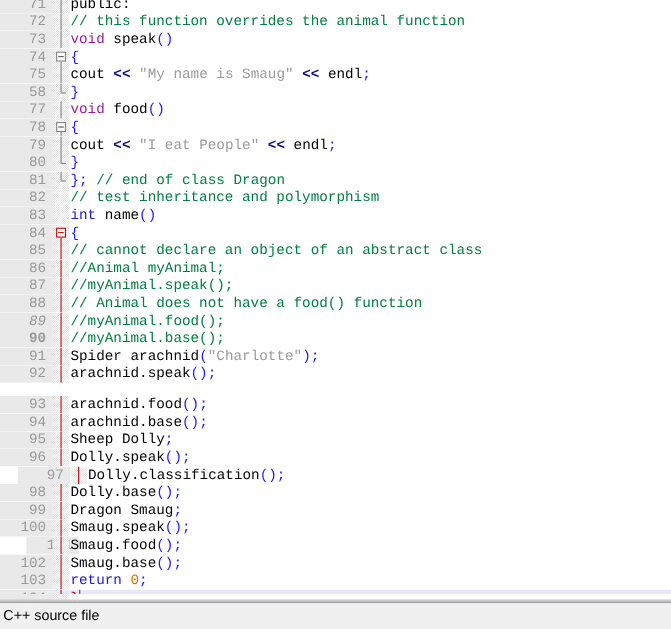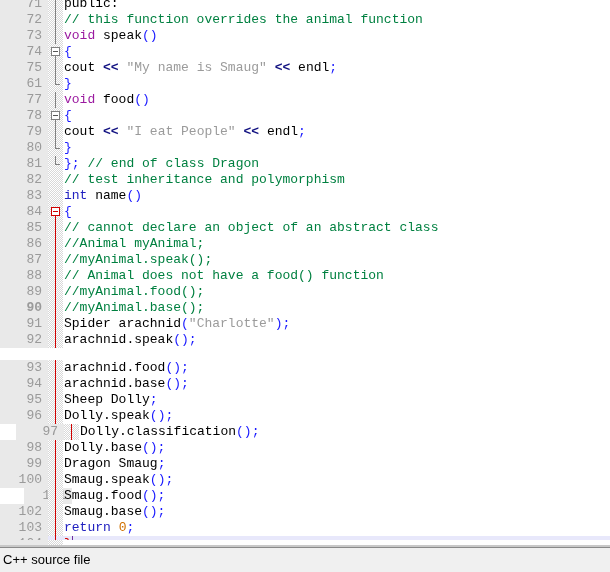--- a/index.html
+++ b/index.html
@@ -154,34 +154,34 @@
 
 <div id="app">
 
   <div id="editor">
     <div id="lines">
         <div class="row" style="height: 12px; overflow: hidden;"><div class="gutter-num" style="height: 16px; line-height: 16px; margin-top: -4px;">71</div><div class="gutter-fold" style="height: 12px;"><span class="fline" style="height: 12px;"></span></div><div class="codecell" style="height: 16px; line-height: 16px; margin-top: -4px;"><span class="t-plain">public:</span></div></div>
         <div class="row" style="height: 16px; overflow: hidden;"><div class="gutter-num" style="height: 16px;">72</div><div class="gutter-fold" style="height: 16px;"><span class="fline" style="height: 16px;"></span></div><div class="codecell" style="height: 16px;"><span class="t-comment">// this function overrides the animal function</span></div></div>
         <div class="row" style="height: 16px; overflow: hidden;"><div class="gutter-num" style="height: 16px;">73</div><div class="gutter-fold" style="height: 16px;"><span class="fline" style="height: 16px;"></span></div><div class="codecell" style="height: 16px;"><span class="t-type">void</span><span class="t-plain"> speak</span><span class="t-punct">()</span></div></div>
         <div class="row" style="height: 16px; overflow: hidden;"><div class="gutter-num" style="height: 16px;">74</div><div class="gutter-fold" style="height: 16px;"><span class="fline half-bottom"></span><span class="fbox"><i></i></span></div><div class="codecell" style="height: 16px;"><span class="t-brace">{</span></div></div>
         <div class="row" style="height: 16px; overflow: hidden;"><div class="gutter-num" style="height: 16px;">75</div><div class="gutter-fold" style="height: 16px;"><span class="fline" style="height: 16px;"></span></div><div class="codecell" style="height: 16px;"><span class="t-plain">cout </span><span class="t-op">&lt;&lt;</span><span class="t-plain"> </span><span class="t-str">"My name is Smaug"</span><span class="t-plain"> </span><span class="t-op">&lt;&lt;</span><span class="t-plain"> endl</span><span class="t-punct">;</span></div></div>
-        <div class="row" style="height: 16px; overflow: hidden;"><div class="gutter-num" style="height: 16px;">61</div><div class="gutter-fold" style="height: 16px;"><span class="fline half-top"></span><span class="fend"></span></div><div class="codecell" style="height: 16px;"><span class="t-brace">}</span></div></div>
+        <div class="row" style="height: 16px; overflow: hidden;"><div class="gutter-num" style="height: 16px;">58</div><div class="gutter-fold" style="height: 16px;"><span class="fline half-top"></span><span class="fend"></span></div><div class="codecell" style="height: 16px;"><span class="t-brace">}</span></div></div>
         <div class="row" style="height: 16px; overflow: hidden;"><div class="gutter-num" style="height: 16px;">77</div><div class="gutter-fold" style="height: 16px;"><span class="fline" style="height: 16px;"></span></div><div class="codecell" style="height: 16px;"><span class="t-type">void</span><span class="t-plain"> food</span><span class="t-punct">()</span></div></div>
         <div class="row" style="height: 16px; overflow: hidden;"><div class="gutter-num" style="height: 16px;">78</div><div class="gutter-fold" style="height: 16px;"><span class="fline half-bottom"></span><span class="fbox"><i></i></span></div><div class="codecell" style="height: 16px;"><span class="t-brace">{</span></div></div>
         <div class="row" style="height: 16px; overflow: hidden;"><div class="gutter-num" style="height: 16px;">79</div><div class="gutter-fold" style="height: 16px;"><span class="fline" style="height: 16px;"></span></div><div class="codecell" style="height: 16px;"><span class="t-plain">cout </span><span class="t-op">&lt;&lt;</span><span class="t-plain"> </span><span class="t-str">"I eat People"</span><span class="t-plain"> </span><span class="t-op">&lt;&lt;</span><span class="t-plain"> endl</span><span class="t-punct">;</span></div></div>
         <div class="row" style="height: 16px; overflow: hidden;"><div class="gutter-num" style="height: 16px;">80</div><div class="gutter-fold" style="height: 16px;"><span class="fline half-top"></span><span class="fend"></span></div><div class="codecell" style="height: 16px;"><span class="t-brace">}</span></div></div>
         <div class="row" style="height: 16px; overflow: hidden;"><div class="gutter-num" style="height: 16px;">81</div><div class="gutter-fold" style="height: 16px;"><span class="fline half-top"></span><span class="fend"></span></div><div class="codecell" style="height: 16px;"><span class="t-brace">}</span><span class="t-punct">;</span><span class="t-comment"> // end of class Dragon</span></div></div>
         <div class="row" style="height: 16px; overflow: hidden;"><div class="gutter-num" style="height: 16px;">82</div><div class="gutter-fold" style="height: 16px;"></div><div class="codecell" style="height: 16px;"><span class="t-comment">// test inheritance and polymorphism</span></div></div>
         <div class="row" style="height: 16px; overflow: hidden;"><div class="gutter-num" style="height: 16px;">83</div><div class="gutter-fold" style="height: 16px;"></div><div class="codecell" style="height: 16px;"><span class="t-kw">int</span><span class="t-plain"> name</span><span class="t-punct">()</span></div></div>
         <div class="row" style="height: 16px; overflow: hidden;"><div class="gutter-num" style="height: 16px;">84</div><div class="gutter-fold" style="height: 16px;"><span class="fline half-bottom red"></span><span class="fbox red"><i></i></span></div><div class="codecell" style="height: 16px;"><span class="t-brace">{</span></div></div>
         <div class="row" style="height: 16px; overflow: hidden;"><div class="gutter-num" style="height: 16px;">85</div><div class="gutter-fold" style="height: 16px;"><span class="fline red" style="height: 16px;"></span></div><div class="codecell" style="height: 16px;"><span class="t-comment">// cannot declare an object of an abstract class</span></div></div>
         <div class="row" style="height: 16px; overflow: hidden;"><div class="gutter-num" style="height: 16px;">86</div><div class="gutter-fold" style="height: 16px;"><span class="fline red" style="height: 16px;"></span></div><div class="codecell" style="height: 16px;"><span class="t-comment">//Animal myAnimal;</span></div></div>
         <div class="row" style="height: 16px; overflow: hidden;"><div class="gutter-num" style="height: 16px;">87</div><div class="gutter-fold" style="height: 16px;"><span class="fline red" style="height: 16px;"></span></div><div class="codecell" style="height: 16px;"><span class="t-comment">//myAnimal.speak();</span></div></div>
         <div class="row" style="height: 16px; overflow: hidden;"><div class="gutter-num" style="height: 16px;">88</div><div class="gutter-fold" style="height: 16px;"><span class="fline red" style="height: 16px;"></span></div><div class="codecell" style="height: 16px;"><span class="t-comment">// Animal does not have a food() function</span></div></div>
-        <div class="row" style="height: 16px; overflow: hidden;"><div class="gutter-num" style="height: 16px;">89</div><div class="gutter-fold" style="height: 16px;"><span class="fline red" style="height: 16px;"></span></div><div class="codecell" style="height: 16px;"><span class="t-comment">//myAnimal.food();</span></div></div>
+        <div class="row" style="height: 16px; overflow: hidden;"><div class="gutter-num" style="height: 16px; font-style: italic;">89</div><div class="gutter-fold" style="height: 16px;"><span class="fline red" style="height: 16px;"></span></div><div class="codecell" style="height: 16px;"><span class="t-comment">//myAnimal.food();</span></div></div>
         <div class="row" style="height: 16px; overflow: hidden;"><div class="gutter-num" style="height: 16px; font-weight: bold;">90</div><div class="gutter-fold" style="height: 16px;"><span class="fline red" style="height: 16px;"></span></div><div class="codecell" style="height: 16px;"><span class="t-comment">//myAnimal.base();</span></div></div>
         <div class="row" style="height: 16px; overflow: hidden;"><div class="gutter-num" style="height: 16px;">91</div><div class="gutter-fold" style="height: 16px;"><span class="fline red" style="height: 16px;"></span></div><div class="codecell" style="height: 16px;"><span class="t-plain">Spider arachnid</span><span class="t-punct">(</span><span class="t-str">"Charlotte"</span><span class="t-punct">);</span></div></div>
         <div class="row" style="height: 16px; overflow: hidden;"><div class="gutter-num" style="height: 16px;">92</div><div class="gutter-fold" style="height: 16px;"><span class="fline red" style="height: 16px;"></span></div><div class="codecell" style="height: 16px;"><span class="t-plain">arachnid.speak</span><span class="t-punct">();</span></div></div>
         <div class="row" style="height: 16px; overflow: hidden; margin-top: 12px;"><div class="gutter-num" style="height: 16px;">93</div><div class="gutter-fold" style="height: 16px;"><span class="fline red" style="height: 16px;"></span></div><div class="codecell" style="height: 16px;"><span class="t-plain">arachnid.food</span><span class="t-punct">();</span></div></div>
         <div class="row" style="height: 16px; overflow: hidden;"><div class="gutter-num" style="height: 16px;">94</div><div class="gutter-fold" style="height: 16px;"><span class="fline red" style="height: 16px;"></span></div><div class="codecell" style="height: 16px;"><span class="t-plain">arachnid.base</span><span class="t-punct">();</span></div></div>
         <div class="row" style="height: 16px; overflow: hidden;"><div class="gutter-num" style="height: 16px;">95</div><div class="gutter-fold" style="height: 16px;"><span class="fline red" style="height: 16px;"></span></div><div class="codecell" style="height: 16px;"><span class="t-plain">Sheep Dolly</span><span class="t-punct">;</span></div></div>
         <div class="row" style="height: 16px; overflow: hidden;"><div class="gutter-num" style="height: 16px;">96</div><div class="gutter-fold" style="height: 16px;"><span class="fline red" style="height: 16px;"></span></div><div class="codecell" style="height: 16px;"><span class="t-plain">Dolly.speak</span><span class="t-punct">();</span></div></div>
         <div class="row" style="height: 16px; overflow: hidden; margin-left: 16px;"><div class="gutter-num" style="height: 16px;">97</div><div class="gutter-fold" style="height: 16px;"><span class="fline red" style="height: 16px;"></span></div><div class="codecell" style="height: 16px;"><span class="t-plain">Dolly.classification</span><span class="t-punct">();</span></div></div>
         <div class="row" style="height: 16px; overflow: hidden;"><div class="gutter-num" style="height: 16px;">98</div><div class="gutter-fold" style="height: 16px;"><span class="fline red" style="height: 16px;"></span></div><div class="codecell" style="height: 16px;"><span class="t-plain">Dolly.base</span><span class="t-punct">();</span></div></div>
         <div class="row" style="height: 16px; overflow: hidden;"><div class="gutter-num" style="height: 16px;">99</div><div class="gutter-fold" style="height: 16px;"><span class="fline red" style="height: 16px;"></span></div><div class="codecell" style="height: 16px;"><span class="t-plain">Dragon Smaug</span><span class="t-punct">;</span></div></div>

